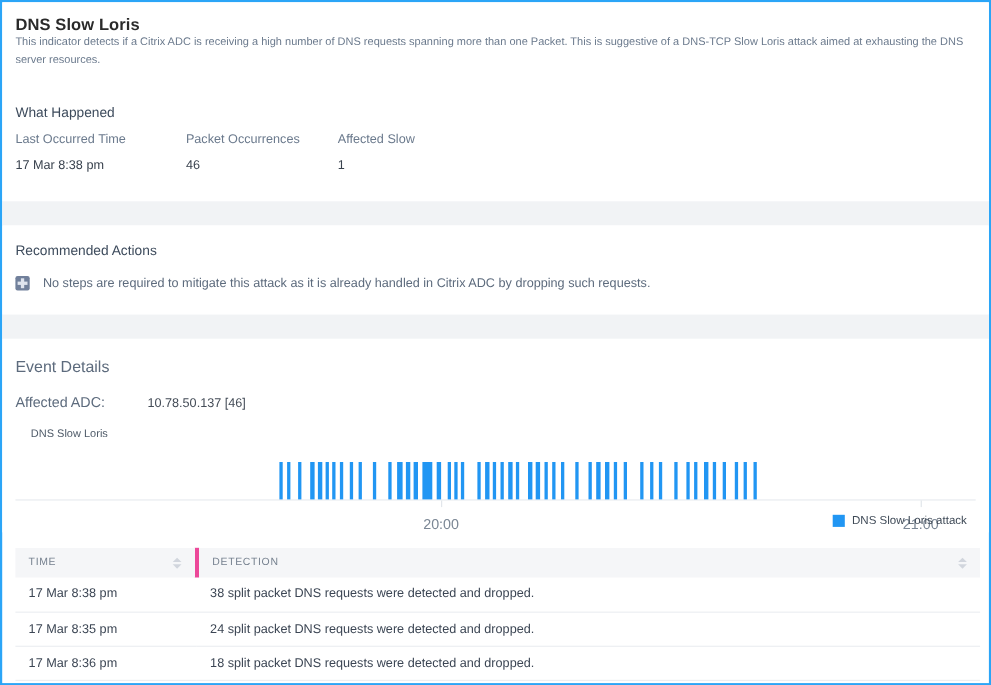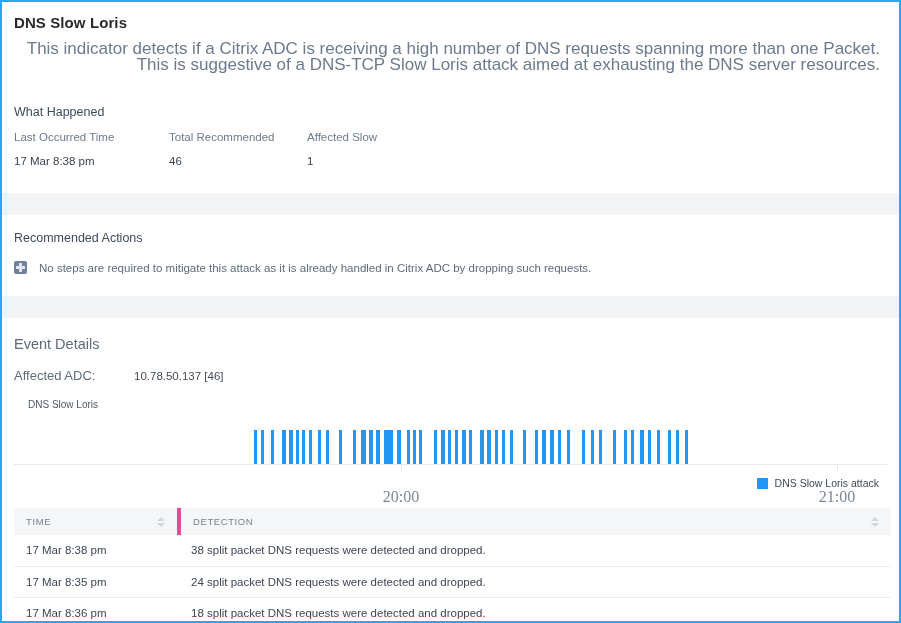--- a/index.html
+++ b/index.html
@@ -27,26 +27,24 @@
 
   
   .page-title {
     font-size: 15px;
     font-weight: bold;
     color: #2a2a2a;
     padding-top: 12px;
     letter-spacing: 0.1px;
   }
   .page-desc {
-    font-size: 17px;
+    font-size: 10px;
     color: #6b7a8d;
     line-height: 16px;
-    margin-top: 10px;
     max-width: 866px;
-    text-align: right;
   }
 
   
   .subhead {
     font-size: 12.5px;
     color: #3d4b5c;
     margin-top: 32px;
   }
   .kv-table {
     margin-top: 12px;
@@ -164,25 +162,24 @@
   }
   .tick {
     position: absolute;
     bottom: -6px;
     width: 1px;
     height: 6px;
     background: #dfe4e9;
   }
   .tick-label {
     position: absolute;
-    top: 89px;
-    font-size: 16px;
+    top: 80px;
+    font-size: 13px;
     color: #7b8795;
     transform: translateX(-50%);
-    font-family: Liberation Serif, serif;
   }
   .legend {
     position: absolute;
     right: 8px;
     top: 78px;
     display: flex;
     align-items: center;
     font-size: 10.5px;
     color: #3f4a57;
   }
@@ -252,21 +249,21 @@
 
   <div class="section">
     <div class="page-title">DNS Slow Loris</div>
     <div class="page-desc">This indicator detects if a Citrix ADC is receiving a high number of DNS requests spanning more than one Packet. This is suggestive of a DNS-TCP Slow Loris attack aimed at exhausting the DNS server resources.</div>
 
     <div class="subhead">What Happened</div>
     <table class="kv-table">
       <thead>
         <tr>
           <th class="col-a">Last Occurred Time</th>
-          <th class="col-b">Total Recommended</th>
+          <th class="col-b">Packet Occurrences</th>
           <th class="col-c">Affected Slow</th>
         </tr>
       </thead>
       <tbody>
         <tr>
           <td class="col-a">17 Mar 8:38 pm</td>
           <td class="col-b">46</td>
           <td class="col-c">1</td>
         </tr>
       </tbody>

